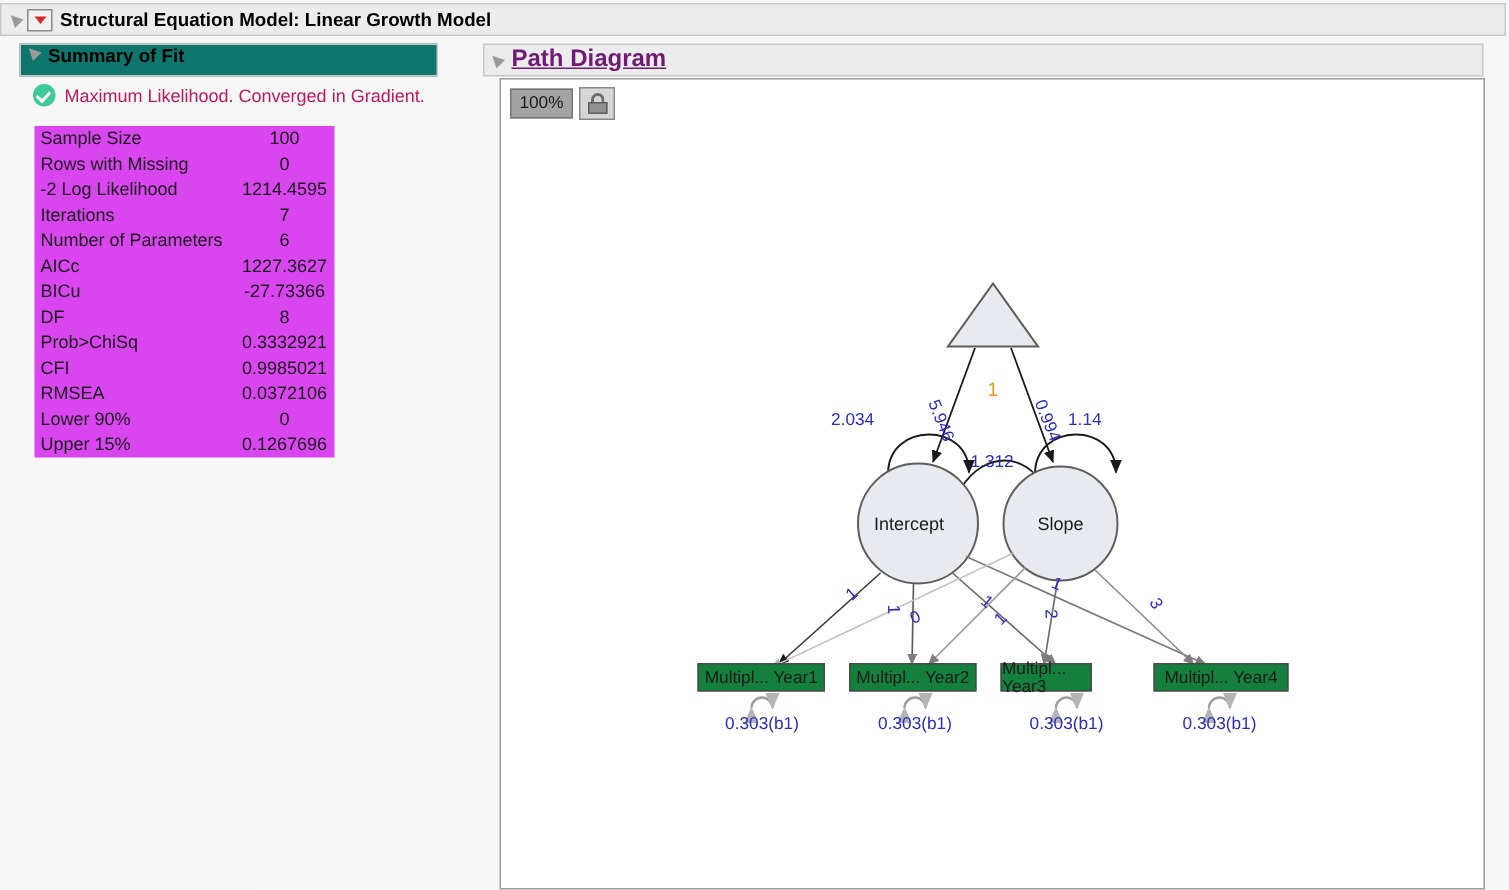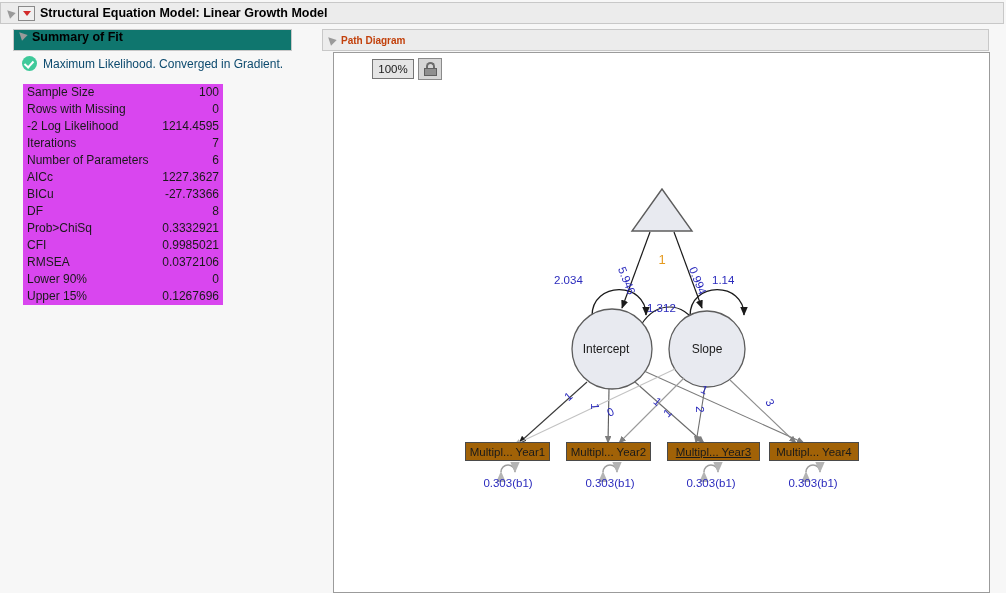--- a/index.html
+++ b/index.html
@@ -62,54 +62,54 @@
   }
   .chk{
     width:15px;height:15px;border-radius:50%;
     background:#3fc99a;position:relative;flex:0 0 auto;
   }
   .chk:after{
     content:"";position:absolute;left:4px;top:3px;
     width:4px;height:7px;border:solid #fff;border-width:0 2px 2px 0;
     transform:rotate(42deg);
   }
-  .ml-text{font-size:12px;color:#0c4a6e;}
+  .ml-text{font-size:12px;color:#be185d;}
 
   .fit-table{
     position:absolute;left:23px;top:84px;width:200px;
     background:#d946ef;
     border-collapse:collapse;
   }
   .fit-table tr{height:17px;}
   .fit-table td{
     font-size:12px;color:#1a1a1a;padding:0 4px;line-height:17px;
   }
   .fit-table td.lbl{text-align:left;}
-  .fit-table td.val{text-align:right;}
+  .fit-table td.val{text-align:center;}
 
   
   .pd-head{
     position:absolute;left:322px;top:29px;width:665px;height:20px;
     background:#ececec;border:1px solid #c8c8c8;
     display:flex;align-items:center;
   }
   .pd-head .disc-tri{margin-left:3px;margin-right:4px;}
-  .pd-head .hd{font-weight:bold;font-size:10px;color:#c2410c;}
+  .pd-head .hd{font-weight:bold;font-size:16px;color:#701a75;text-decoration:underline;}
 
   .pd-body{
     position:absolute;left:333px;top:52px;width:655px;height:539px;
     background:#ffffff;border:1px solid #9b9b9b;
     overflow:hidden;
   }
   .pd-toolbar{
     position:absolute;left:6px;top:5px;display:flex;align-items:center;gap:4px;
   }
   .zoombox{
-    width:40px;height:18px;background:#e5e5e5;border:1px solid #767676;
-    font-size:11.5px;line-height:18px;text-align:center;color:#1a1a1a;margin-left:32px;
+    width:40px;height:18px;background:#a3a3a3;border:1px solid #767676;
+    font-size:11.5px;line-height:18px;text-align:center;color:#1a1a1a;
   }
   .lockbtn{
     width:22px;height:20px;background:#d6d6d6;border:1px solid #8a8a8a;
     position:relative;
   }
   .lockbtn .shackle{
     position:absolute;left:6.5px;top:3px;width:9px;height:7px;
     border:2px solid #6b6b6b;border-bottom:none;
     border-radius:5px 5px 0 0;box-sizing:border-box;
   }
@@ -124,21 +124,21 @@
   .lbl-blue{
     position:absolute;color:#2b2bbd;font-size:11.5px;
     white-space:nowrap;
   }
   .node-text{
     position:absolute;font-size:12px;color:#1a1a1a;white-space:nowrap;
     text-align:center;
   }
   .box-node{
     position:absolute;height:19px;
-    background:#a16207;border:1px solid #4a4a4a;
+    background:#15803d;border:1px solid #4a4a4a;
     font-size:11.5px;color:#1a1a1a;
     display:flex;align-items:center;justify-content:center;
     box-sizing:border-box;
   }
 </style>
 </head>
 <body>
 
 <div class="app">
 
@@ -294,21 +294,21 @@
       <div class="lbl-blue" style="left:325px;top:342px;transform:rotate(41deg);transform-origin:left top;">1</div>
       <div class="lbl-blue" style="left:370px;top:330px;transform:rotate(25deg);transform-origin:left top;">1</div>
 
       <div class="lbl-blue" style="left:271px;top:355px;transform:rotate(-25deg);transform-origin:left top;">0</div>
       <div class="lbl-blue" style="left:327px;top:358px;transform:rotate(-45deg);transform-origin:left top;">1</div>
       <div class="lbl-blue" style="left:372px;top:353px;transform:rotate(89deg);transform-origin:left top;">2</div>
       <div class="lbl-blue" style="left:440px;top:344px;transform:rotate(63deg);transform-origin:left top;">3</div>
 
       <div class="box-node" style="left:131px;top:389px;width:85px;">Multipl... Year1</div>
       <div class="box-node" style="left:232px;top:389px;width:85px;">Multipl... Year2</div>
-      <div class="box-node" style="left:333px;top:389px;width:93px;text-decoration:underline;">Multipl... Year3</div>
+      <div class="box-node" style="left:333px;top:389px;width:61px;">Multipl... Year3</div>
       <div class="box-node" style="left:435px;top:389px;width:90px;">Multipl... Year4</div>
 
       <div class="lbl-blue" style="left:141px;top:424px;width:66px;text-align:center;">0.303(b1)</div>
       <div class="lbl-blue" style="left:243px;top:424px;width:66px;text-align:center;">0.303(b1)</div>
       <div class="lbl-blue" style="left:344px;top:424px;width:66px;text-align:center;">0.303(b1)</div>
       <div class="lbl-blue" style="left:446px;top:424px;width:66px;text-align:center;">0.303(b1)</div>
 
     </div>
   </div>
 

